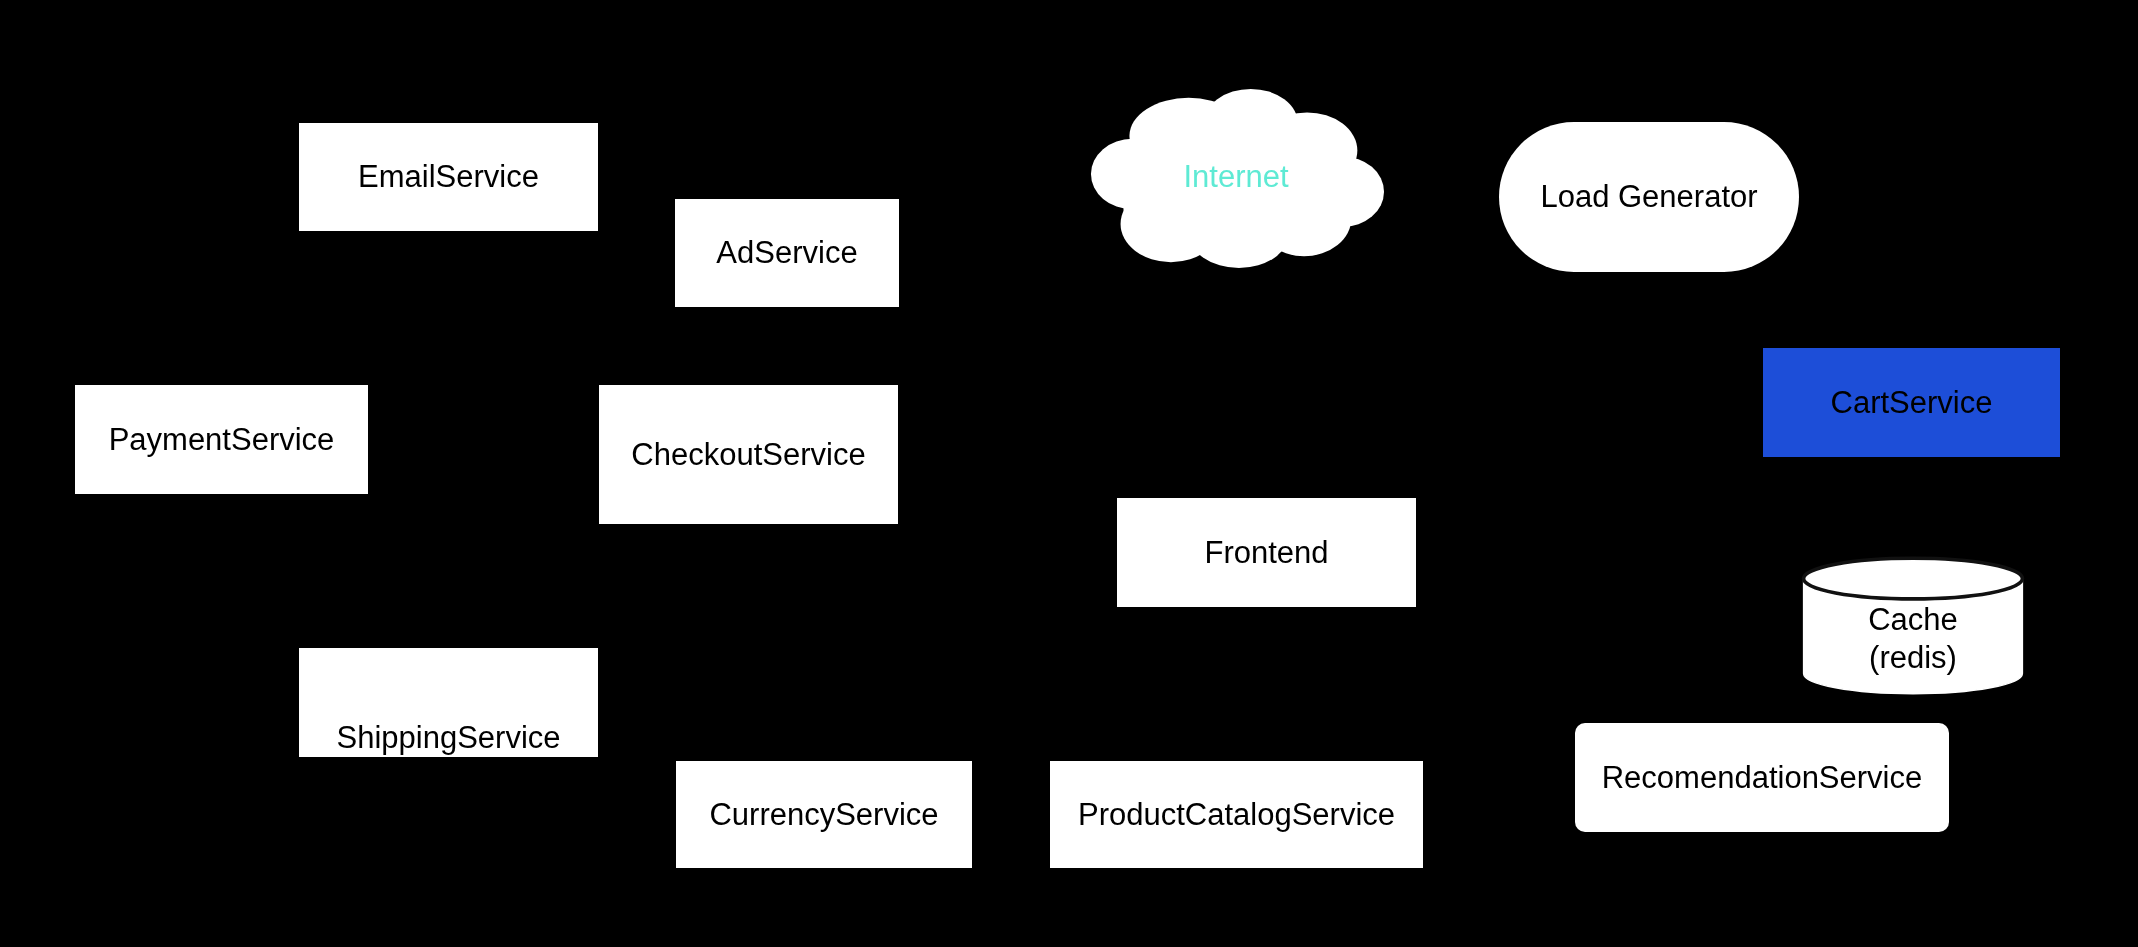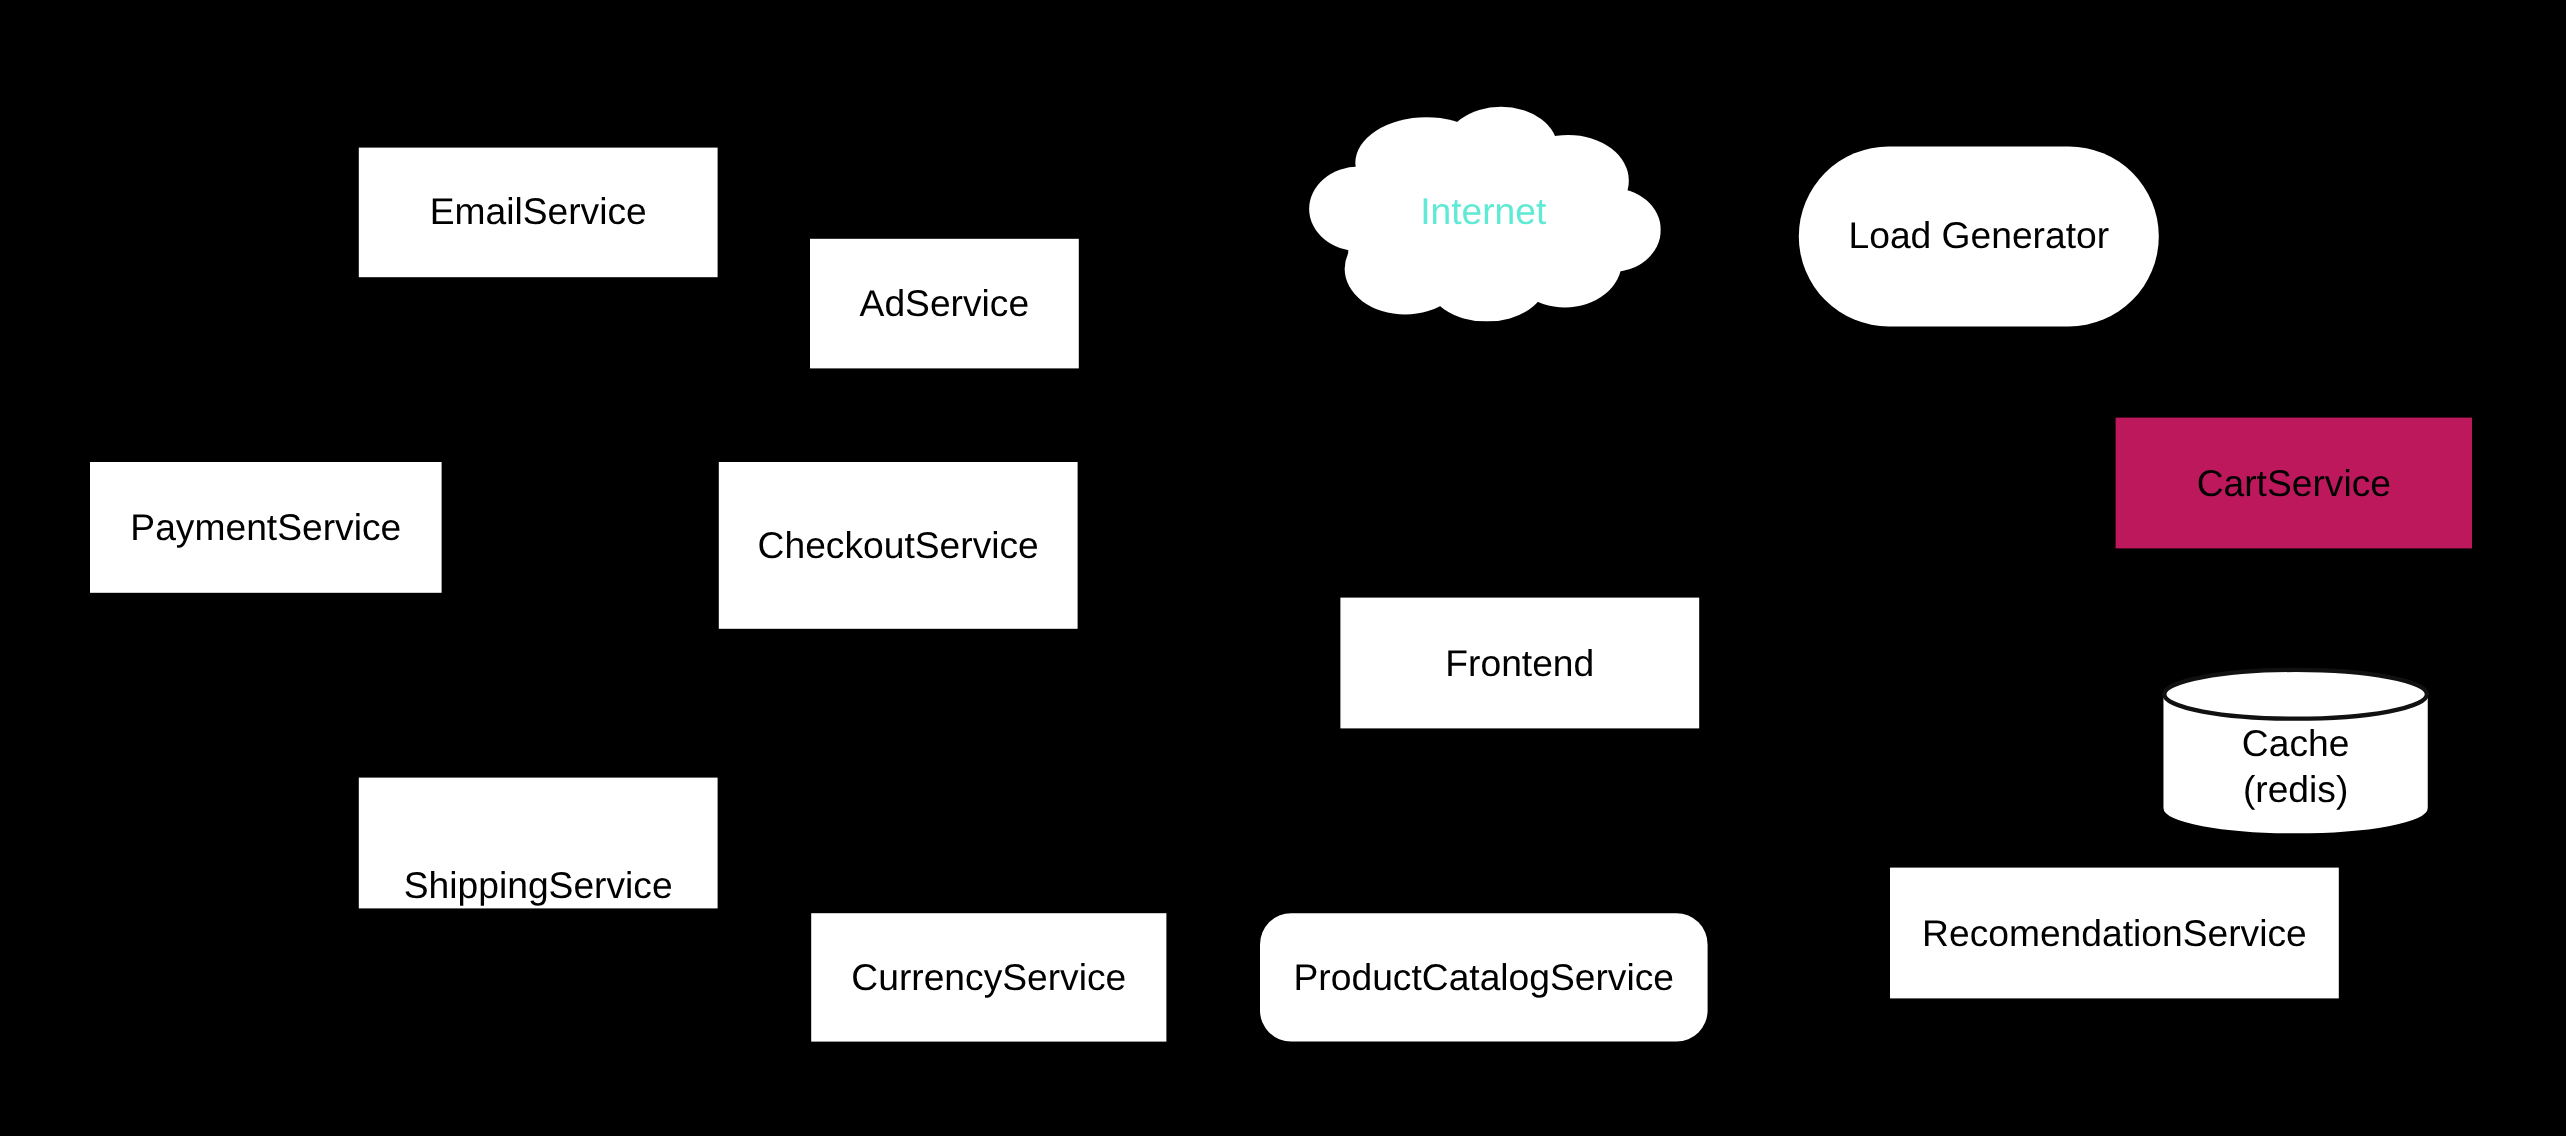--- a/index.html
+++ b/index.html
@@ -90,24 +90,24 @@
           <ellipse cx="86" cy="36" rx="14" ry="12"></ellipse>
           <ellipse cx="28" cy="47" rx="17" ry="13"></ellipse>
           <ellipse cx="51" cy="50" rx="17" ry="12"></ellipse>
           <ellipse cx="73" cy="45" rx="16" ry="13"></ellipse>
           <rect x="12" y="18" width="76" height="30" rx="6"></rect>
         </g>
       </svg><span class="label">Internet</span></div>
     <div class="node shape-rounded" style="left: 1499px; top: 122px; width: 300px; height: 150px; font-size: 31px; color: rgb(0, 0, 0); background: rgb(255, 255, 255);"><span class="label">Load Generator</span></div>
     <div class="node shape-rect" style="left: 75px; top: 385px; width: 293px; height: 109px; font-size: 31px; color: rgb(0, 0, 0); background: rgb(255, 255, 255);"><span class="label">PaymentService</span></div>
     <div class="node shape-rect" style="left: 599px; top: 385px; width: 299px; height: 139px; font-size: 31px; color: rgb(0, 0, 0); background: rgb(255, 255, 255);"><span class="label">CheckoutService</span></div>
-    <div class="node shape-rect" style="left: 1763px; top: 348px; width: 297px; height: 109px; font-size: 31px; color: rgb(0, 0, 0); background: #be185d;"><span class="label">CartService</span></div>
+    <div class="node shape-rect" style="left: 1763px; top: 348px; width: 297px; height: 109px; font-size: 31px; color: rgb(0, 0, 0); background: #1d4ed8;"><span class="label">CartService</span></div>
     <div class="node shape-rect" style="left: 1088px; top: 498px; width: 299px; height: 109px; font-size: 31px; color: rgb(0, 0, 0); background: rgb(255, 255, 255); margin-left: 29px;"><span class="label">Frontend</span></div>
     <div class="node shape-cylinder" style="left: 1799px; top: 556px; width: 228px; height: 140px; font-size: 31px; color: rgb(0, 0, 0);"><svg class="cyl-svg" viewBox="0 0 100 62" preserveAspectRatio="none" aria-hidden="true">
         <path d="M2,10 L2,52 A48,9 0 0 0 98,52 L98,10 Z" fill="#ffffff" stroke="#ffffff" stroke-width="0.6"></path>
         <ellipse cx="50" cy="10" rx="48" ry="9" fill="#ffffff" stroke="#111111" stroke-width="1.6"></ellipse>
       </svg><span class="label">Cache
 (redis)</span></div>
     <div class="node shape-rect" style="left: 299px; top: 648px; width: 299px; height: 109px; font-size: 31px; color: rgb(0, 0, 0); background: rgb(255, 255, 255); align-items: flex-end;"><span class="label">ShippingService</span></div>
-    <div class="node shape-rect" style="left: 1575px; top: 723px; width: 374px; height: 109px; font-size: 31px; color: rgb(0, 0, 0); background: rgb(255, 255, 255);"><span class="label">RecomendationService</span></div>
+    <div class="node shape-rect" style="left: 1575px; top: 723px; width: 374px; height: 109px; font-size: 31px; color: rgb(0, 0, 0); background: rgb(255, 255, 255); border-radius: 10px;"><span class="label">RecomendationService</span></div>
     <div class="node shape-rect" style="left: 676px; top: 761px; width: 296px; height: 107px; font-size: 31px; color: rgb(0, 0, 0); background: rgb(255, 255, 255);"><span class="label">CurrencyService</span></div>
-    <div class="node shape-rect" style="left: 1050px; top: 761px; width: 373px; height: 107px; font-size: 31px; color: rgb(0, 0, 0); background: rgb(255, 255, 255); border-radius: 26px;"><span class="label">ProductCatalogService</span></div>
+    <div class="node shape-rect" style="left: 1050px; top: 761px; width: 373px; height: 107px; font-size: 31px; color: rgb(0, 0, 0); background: rgb(255, 255, 255);"><span class="label">ProductCatalogService</span></div>
   </div>
 
 </body></html>

